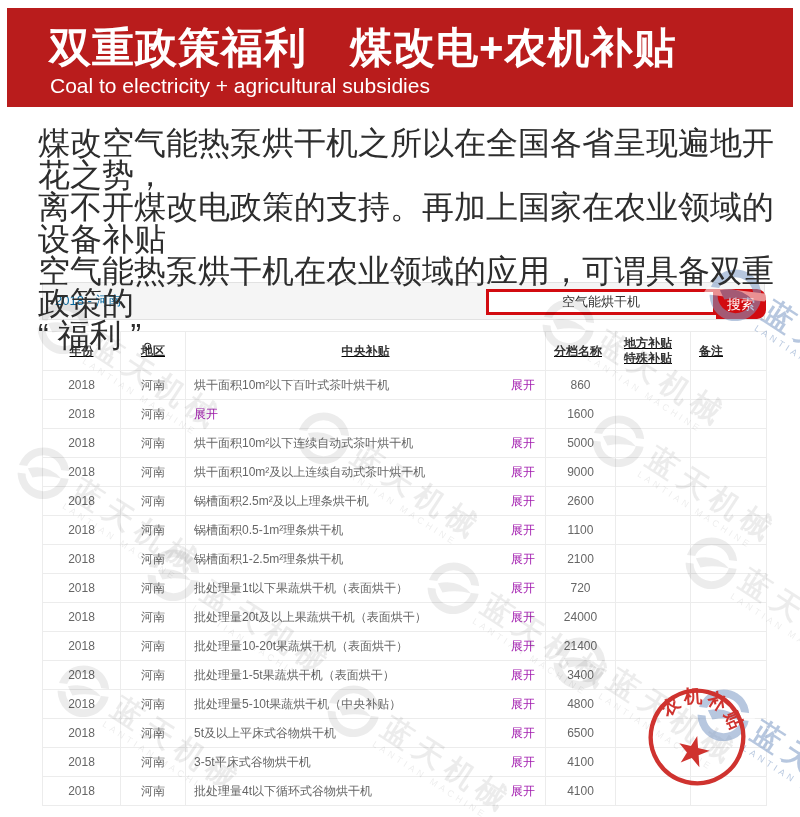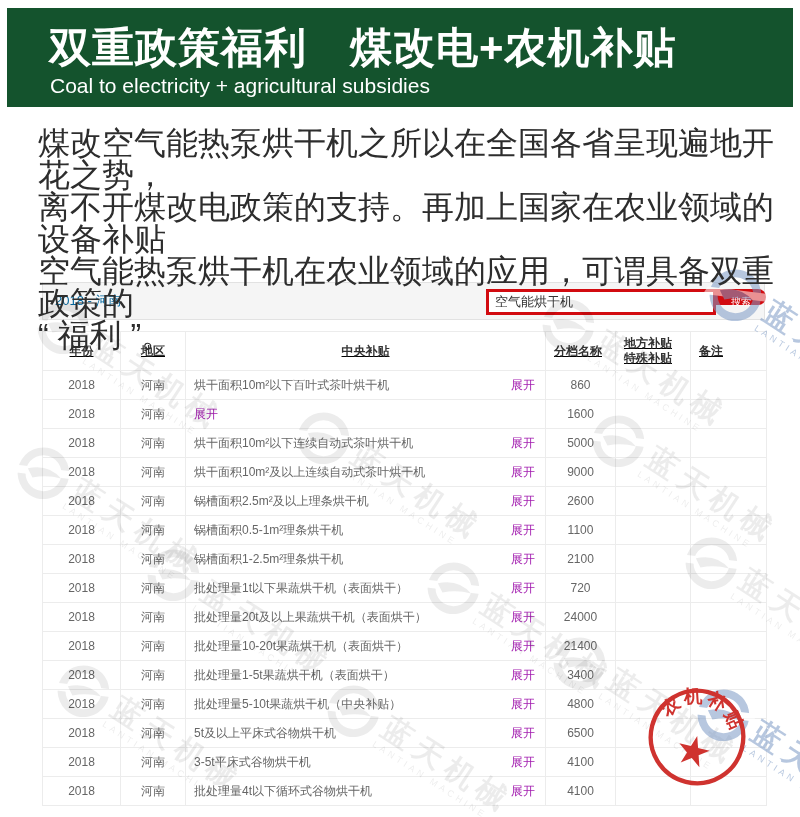--- a/index.html
+++ b/index.html
@@ -25,23 +25,23 @@
   .wm-text{font-size:30px;font-weight:700;letter-spacing:7px;white-space:nowrap;}
   .wm-sub{font-size:9px;letter-spacing:3.5px;margin-top:3px;white-space:nowrap;}
 
   
   .table-wrap{position:absolute;left:42px;top:282px;width:723px;z-index:1;}
   .filter-bar{position:absolute;left:0;top:0;width:723px;height:38px;background:#f5f5f5;
               border:1px solid #e2e2e2;box-sizing:border-box;}
   .filter-label{position:absolute;left:12px;top:0;line-height:36px;font-size:13px;color:#0369a1;}
   .search-input{position:absolute;left:443px;top:6px;width:230px;height:26px;box-sizing:border-box;
                 border:3px solid #d20b10;font-size:13px;padding:0 6px;color:#333;outline:none;
-                font-family:Liberation Sans, sans-serif;background:#fff;}
-  .search-btn{position:absolute;left:673px;top:6px;width:50px;height:16px;background:#d20b10;
-              color:#fff;font-size:10px;border:none;border-radius:0 9px 9px 0;cursor:pointer;
+                font-family:Liberation Sans, sans-serif;background:#fff;text-align:center;}
+  .search-btn{position:absolute;left:673px;top:6px;width:50px;height:30px;background:#d20b10;
+              color:#fff;font-size:14px;border:none;border-radius:0 9px 9px 0;cursor:pointer;
               font-family:inherit;line-height:26px;text-align:center;padding:0;}
   .tgrid{position:absolute;left:0;top:49px;width:723px;border:1px solid #ececec;box-sizing:content-box;
          background:transparent;}
   .thead,.trow{display:grid;grid-template-columns:78px 65px 360px 70px 75px 75px;}
   .thead{height:38px;text-decoration:underline;}
   .trow{height:28px;border-top:1px solid #ececec;}
   .cell{display:flex;align-items:center;font-size:12px;color:#666;border-right:1px solid #ececec;
         overflow:hidden;white-space:nowrap;box-sizing:border-box;}
   .cell:last-child{border-right:none;}
   .thead .cell{color:#333;font-weight:700;font-size:12px;}
@@ -198,21 +198,21 @@
           <rect x="-8" y="26" width="80" height="9" fill="#fff" transform="rotate(-26 32 32)"></rect>
           <path d="M14 37 Q30 20 52 26 Q36 31 24 43 Z" fill="currentColor"></path>
         </svg>
       <div class="wm-textcol">
           <span class="wm-text">蓝天机械</span>
           <span class="wm-sub">LANTIAN MACHINE</span>
         </div>
     </div>
   </div>
 
-  <div class="green-header" style="background: #14532d;">
+  <div class="green-header" style="background: #b91c1c;">
     <div class="gh-title">双重政策福利　煤改电+农机补贴</div>
     <div class="gh-sub">Coal to electricity + agricultural subsidies</div>
   </div>
 
   <div class="intro">煤改空气能热泵烘干机之所以在全国各省呈现遍地开花之势，
 离不开煤改电政策的支持。再加上国家在农业领域的设备补贴
 空气能热泵烘干机在农业领域的应用，可谓具备双重政策的
 “ 福利 ”。</div>
 
   <div class="table-wrap">

